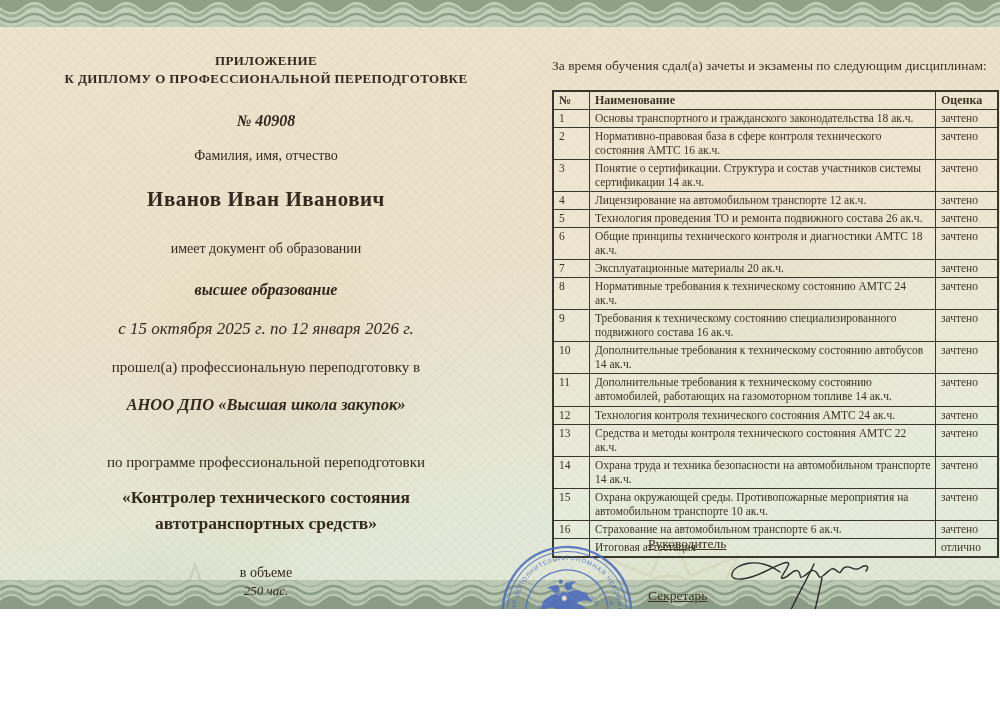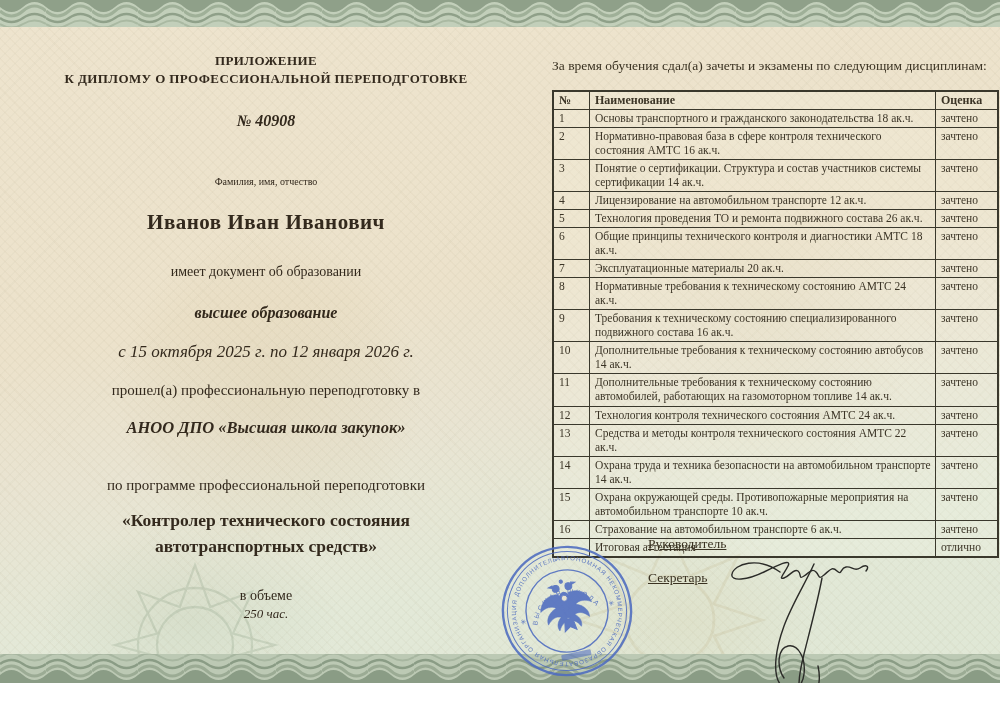--- a/index.html
+++ b/index.html
@@ -1,17 +1,17 @@
 <!DOCTYPE html>
 <html><head>
 <meta charset="utf-8">
 <style>
   html,body{margin:0;padding:0;}
   .page{
-    position:relative; width:1000px; height:683px; overflow:hidden;
+    position:relative; width:1000px; height:609px; overflow:hidden;
     font-family:"Liberation Serif", serif;
     background:linear-gradient(170deg,#eee4ce 0%,#ece2cb 42%,#e9e4d2 58%,#e3e9d8 78%,#dfe7d5 100%);
   }
   .page::before{
     content:""; position:absolute; inset:0; pointer-events:none;
     background-image:
       repeating-linear-gradient(45deg, rgba(168,146,104,.055) 0 1.5px, transparent 1.5px 7px),
       repeating-linear-gradient(-45deg, rgba(148,158,128,.05) 0 1.5px, transparent 1.5px 7px);
   }
   .wm{position:absolute; pointer-events:none; border-radius:50%;}
@@ -23,21 +23,21 @@
 
   .band{position:absolute; left:0; width:1000px; line-height:0;}
   .band-top{top:0;}
   .band-bottom{bottom:0; transform:scaleY(-1);}
 
   .left-col{
     position:absolute; left:52px; top:52px; width:428px; text-align:center; color:#33291d;
   }
   .doc-title{font-size:13px; font-weight:bold; letter-spacing:.4px; line-height:1.35;}
   .doc-number{margin-top:25px; font-size:16px; font-weight:bold; font-style:italic;}
-  .fio-label{margin-top:46px; font-size:10px;}
+  .fio-label{margin-top:18px; font-size:14px;}
   .holder-name{margin-top:23px; font-size:21px; font-weight:bold; letter-spacing:.5px;}
   .doc-line{margin-top:29px; font-size:14px;}
   .edu-line{margin-top:24px; font-size:16px; font-weight:bold; font-style:italic;}
   .period-line{margin-top:20px; font-size:17px; font-weight:normal; font-style:italic;}
   .passed-line{margin-top:20px; font-size:15px;}
   .org-name{margin-top:19px; font-size:16.5px; font-weight:bold; font-style:italic;}
   .program-label{margin-top:39px; font-size:15px;}
   .program-name{margin-top:13px; font-size:17.5px; font-weight:bold; line-height:1.5; padding:0 28px;}
   .volume-label{margin-top:28px; font-size:14px;}
   .volume-value{margin-top:2px; font-size:13px; font-weight:normal; font-style:italic;}
@@ -50,21 +50,21 @@
     padding:1px 4px 2px 5px; vertical-align:top; color:#3b3426;
   }
   table.grades{border:2px solid #3a382c;}
   table.grades tr.hdr td{font-weight:bold; font-size:12px;}
   td.c-num{width:26px;}
   td.c-grade{width:52px;}
 
   .seal{position:absolute; left:494px; top:538px; width:146px; height:146px; transform:rotate(-12deg); opacity:.88;}
   .sig-block{position:absolute; left:648px; top:536px; color:#3a3222;text-decoration:underline;}
   .sig-label{font-size:13.5px;}
-  .sig-label.second{margin-top:18px;}
+  .sig-label.second{margin-top:36px;}
   .signature-svg{position:absolute; left:718px; top:538px; pointer-events:none;}
 </style>
 </head>
 <body>
 
 <div class="page">
 
   <div class="wm wm1"></div>
   <div class="wm wm2"></div>
   <div class="wm wm3"></div>

